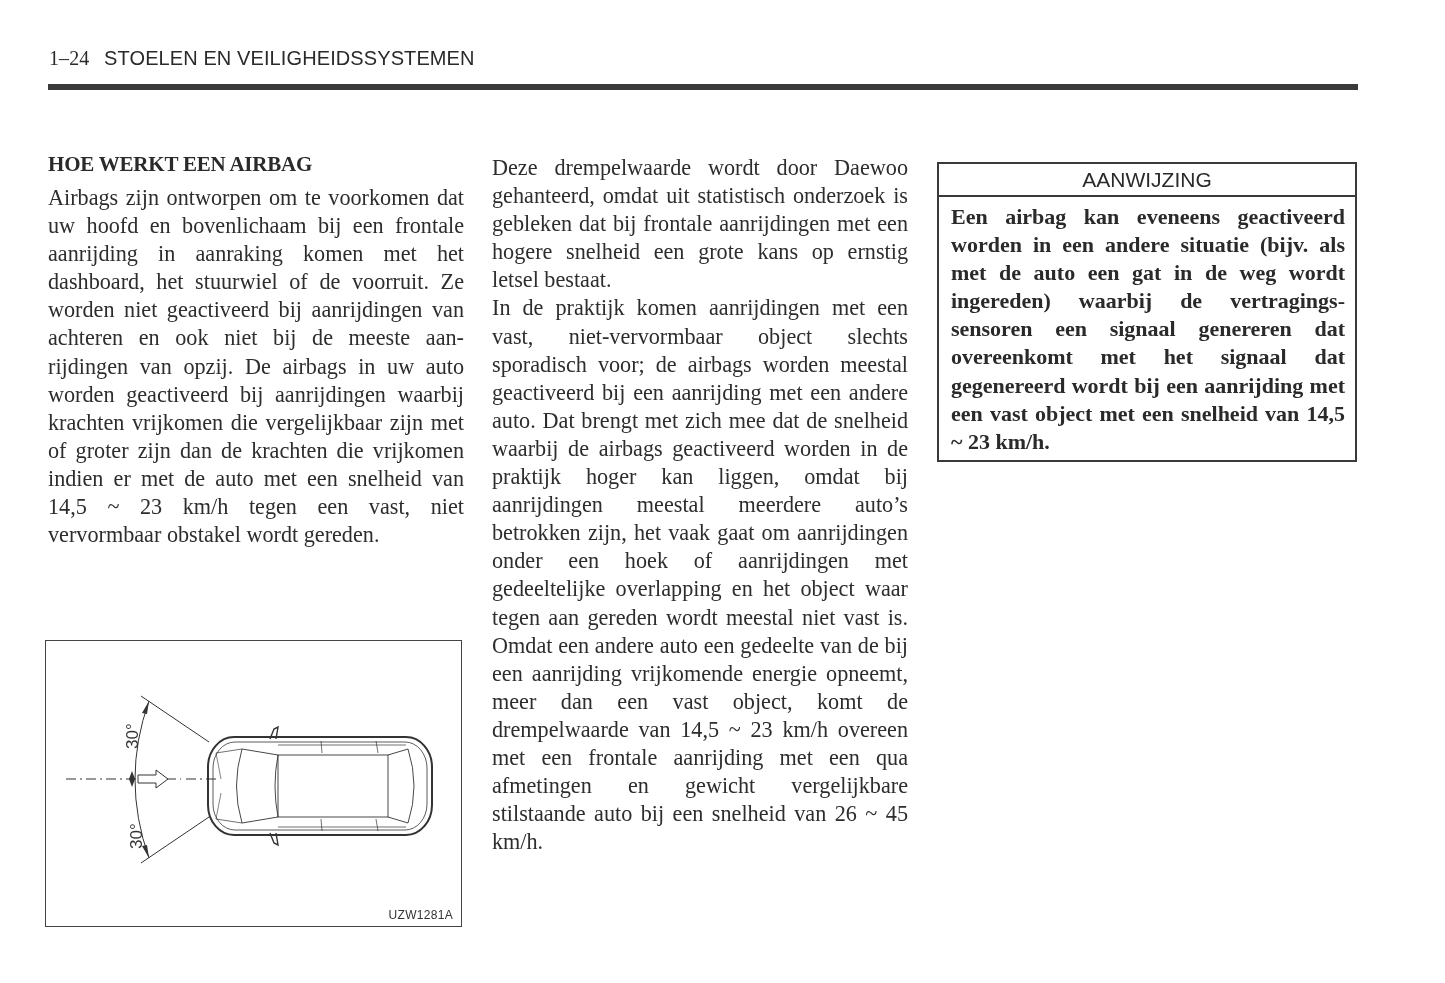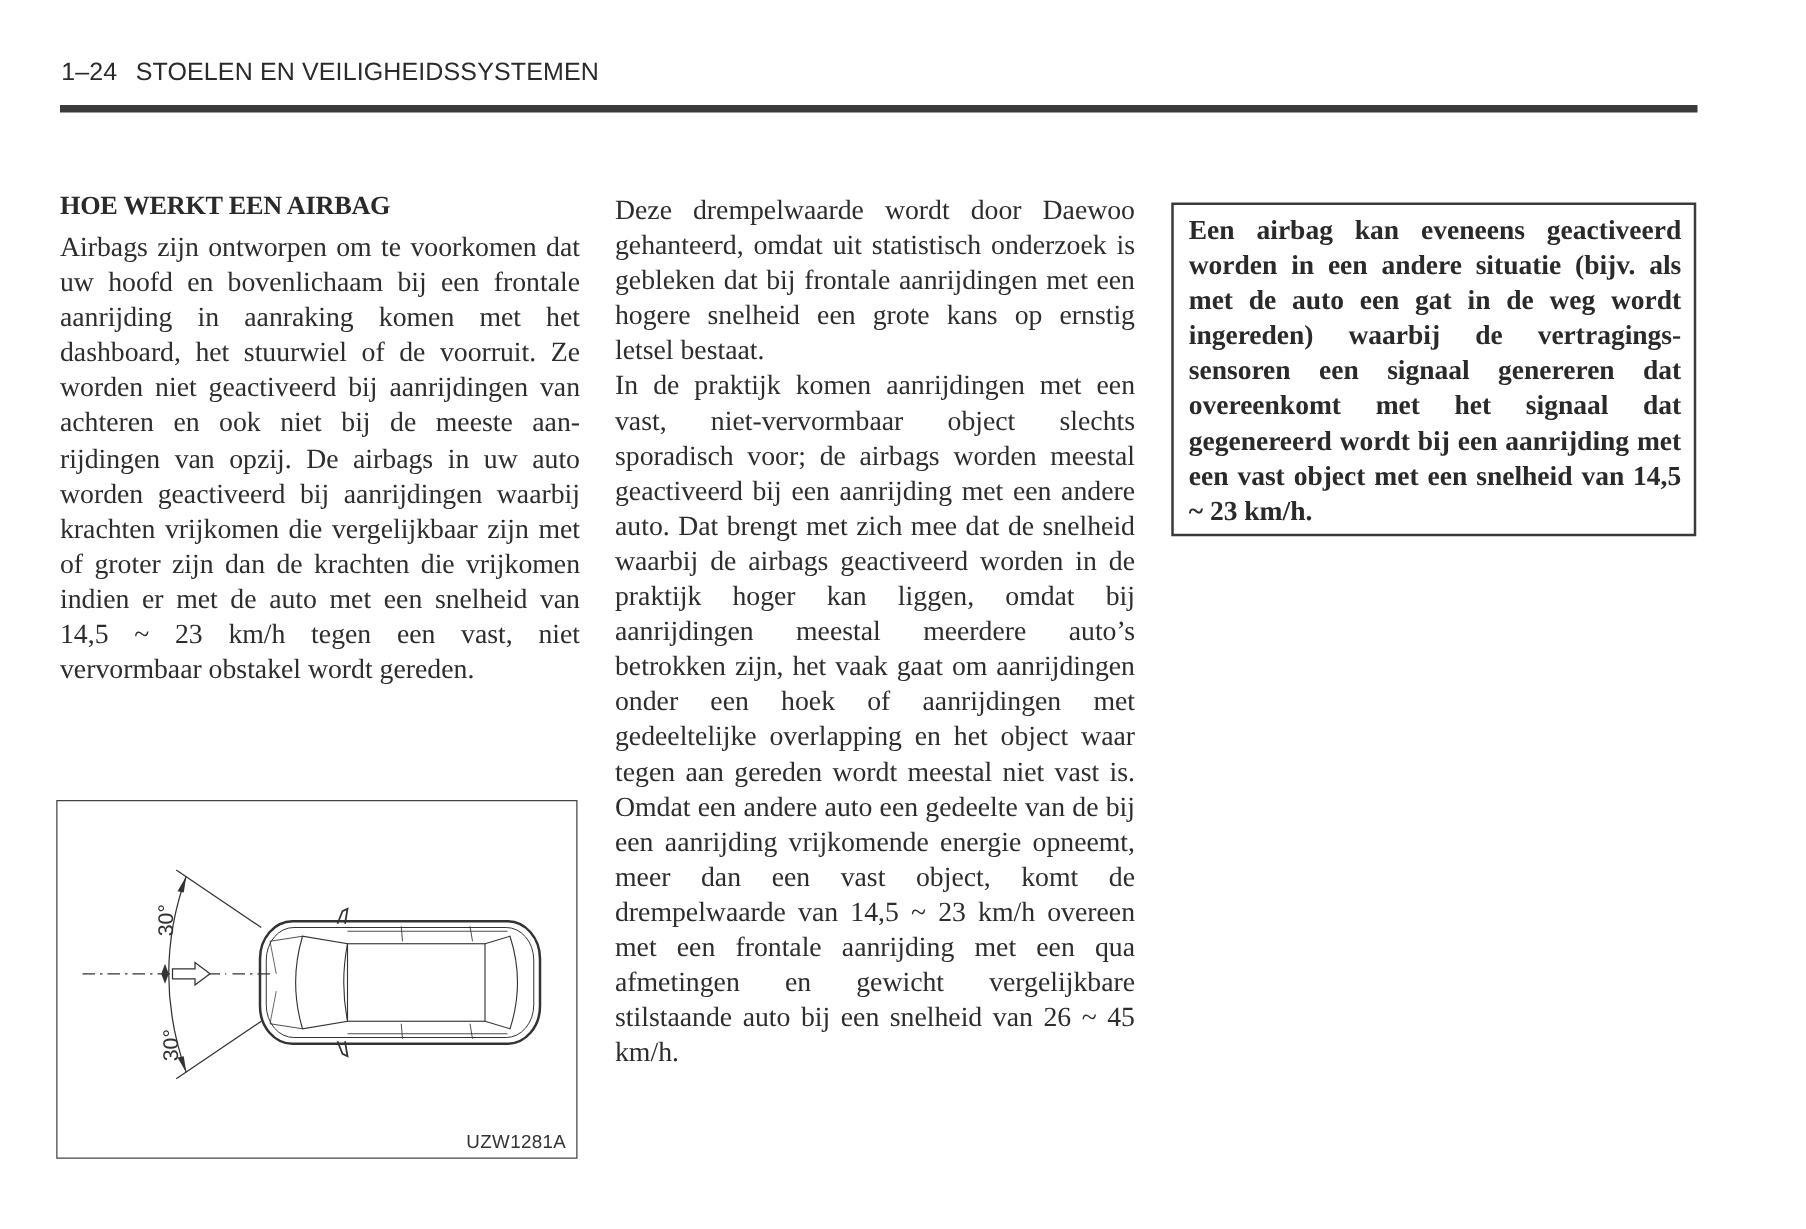--- a/index.html
+++ b/index.html
@@ -16,21 +16,21 @@
     }
     .page-header {
       position: absolute;
       left: 49px;
       top: 47px;
       font-family: "Liberation Sans", sans-serif;
       font-size: 20px;
       letter-spacing: 0.1px;
       color: #2a2a2a;
     }
-    .page-header .page-num { margin-right: 9px; }
+    .page-header .page-num { margin-right: 9px; font-family: Liberation Serif, serif; }
     .header-rule {
       position: absolute;
       left: 48px;
       top: 84px;
       width: 1310px;
       height: 6px;
       background: #3a3a3a;
     }
     .col {
       position: absolute;
@@ -94,21 +94,21 @@
       height: 285px;
       border: 1.5px solid #444;
       background: #fff;
     }
     .figure svg { position: absolute; left: 0; top: 0; }
     .figure-code {
       position: absolute;
       right: 8px;
       bottom: 4px;
       font-family: "Liberation Sans", sans-serif;
-      font-size: 15px;
+      font-size: 12px;
       color: #333;
       letter-spacing: 0.3px;
     }
     .angle-label {
       font-family: "Liberation Sans", sans-serif;
       font-size: 17px;
       fill: #333;
     }
   </style>
 </head>
@@ -124,20 +124,21 @@
   <h2 class="section-heading">HOE WERKT EEN AIRBAG</h2>
   <p>Airbags zijn ontworpen om te voorkomen dat uw hoofd en bovenlichaam bij een frontale aanrijding in aanraking komen met het dashboard, het stuurwiel of de voorruit. Ze worden niet geactiveerd bij aanrijdingen van achteren en ook niet bij de meeste aan­rijdingen van opzij. De airbags in uw auto worden geactiveerd bij aanrijdingen waarbij krachten vrijkomen die vergelijkbaar zijn met of groter zijn dan de krachten die vrijkomen indien er met de auto met een snelheid van 14,5 ~ 23 km/h tegen een vast, niet vervormbaar obstakel wordt gereden.</p>
 </div>
 
 <div class="col col-mid">
   <p>Deze drempelwaarde wordt door Daewoo gehanteerd, omdat uit statistisch onderzoek is gebleken dat bij frontale aanrijdingen met een hogere snelheid een grote kans op ernstig letsel bestaat.</p>
   <p>In de praktijk komen aanrijdingen met een vast, niet-vervormbaar object slechts sporadisch voor; de airbags worden meestal geactiveerd bij een aanrijding met een andere auto. Dat brengt met zich mee dat de snelheid waarbij de airbags geactiveerd worden in de praktijk hoger kan liggen, omdat bij aanrijdingen meestal meerdere auto’s betrokken zijn, het vaak gaat om aanrijdingen onder een hoek of aanrijdingen met gedeeltelijke overlapping en het object waar tegen aan gereden wordt meestal niet vast is. Omdat een andere auto een gedeelte van de bij een aanrijding vrijkomende energie opneemt, meer dan een vast object, komt de drempelwaarde van 14,5 ~ 23 km/h overeen met een frontale aanrijding met een qua afmetingen en gewicht vergelijkbare stilstaande auto bij een snelheid van 26 ~ 45 km/h.</p>
 </div>
 
 <div class="notice-box">
+  <div class="notice-title">AANWIJZING</div>
   <div class="notice-body">Een airbag kan eveneens geactiveerd worden in een andere situatie (bijv. als met de auto een gat in de weg wordt ingereden) waarbij de vertragings­sensoren een signaal genereren dat overeenkomt met het signaal dat gegenereerd wordt bij een aanrijding met een vast object met een snelheid van 14,5 ~ 23 km/h.</div>
 </div>
 
 <div class="figure">
   <svg width="415" height="285" viewBox="0 0 415 285">
 
     <line x1="20" y1="138" x2="135" y2="138" stroke="#333" stroke-width="1" stroke-dasharray="10,4,2,4"></line>
     <line x1="140" y1="138" x2="170" y2="138" stroke="#333" stroke-width="1" stroke-dasharray="10,4,2,4"></line>
 
     <line x1="95" y1="55" x2="163" y2="101" stroke="#333" stroke-width="1"></line>

